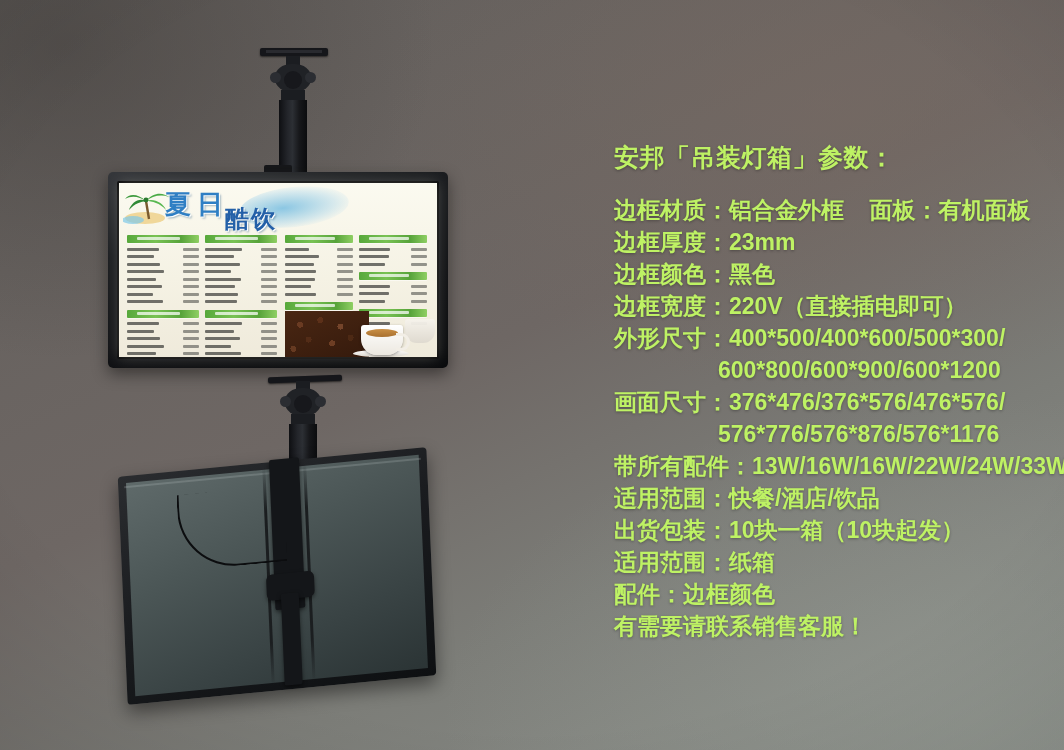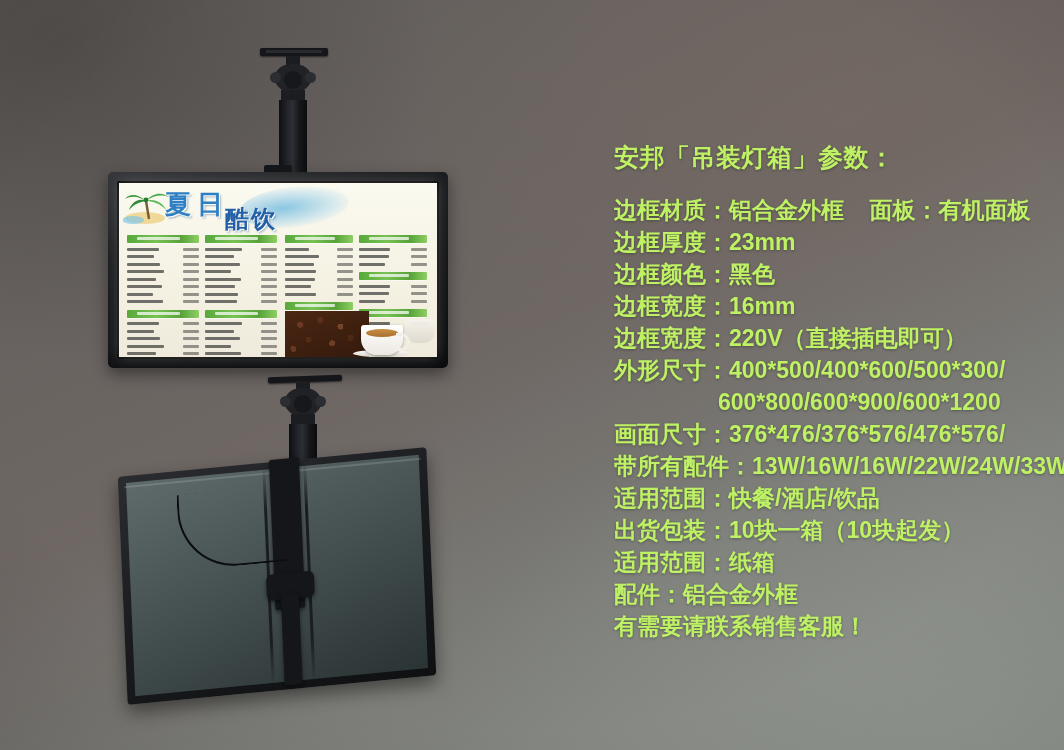--- a/index.html
+++ b/index.html
@@ -425,27 +425,27 @@
     <div class="rear-bracket" style="left:158px;top:132px;width:18px;height:92px;"></div>
     <div class="rear-cable" style="left:58px;top:24px;width:106px;height:74px;"></div>
   </div>
 
   <div id="spec">
     <h1>安邦「吊装灯箱」参数：</h1>
     <div>
         <div class="spec-line">边框材质：铝合金外框&nbsp;&nbsp;&nbsp;&nbsp;面板：有机面板</div>
         <div class="spec-line">边框厚度：23mm</div>
         <div class="spec-line">边框颜色：黑色</div>
-        <div class="spec-line">边框宽度：16mm</div>
         <div class="spec-line">边框宽度：220V（直接插电即可）</div>
         <div class="spec-line">外形尺寸：400*500/400*600/500*300/</div>
         <div class="spec-line cont">600*800/600*900/600*1200</div>
         <div class="spec-line">画面尺寸：376*476/376*576/476*576/</div>
+        <div class="spec-line cont">576*776/576*876/576*1176</div>
         <div class="spec-line">带所有配件：13W/16W/16W/22W/24W/33W</div>
         <div class="spec-line">适用范围：快餐/酒店/饮品</div>
         <div class="spec-line">出货包装：10块一箱（10块起发）</div>
         <div class="spec-line">适用范围：纸箱</div>
-        <div class="spec-line">配件：铝合金外框</div>
+        <div class="spec-line">配件：边框颜色</div>
         <div class="spec-line">有需要请联系销售客服！</div>
       </div>
   </div>
 
 </div>
 
 </body></html>

